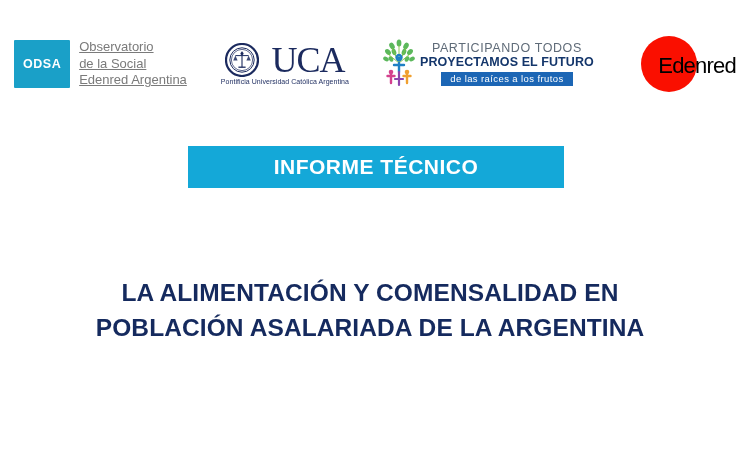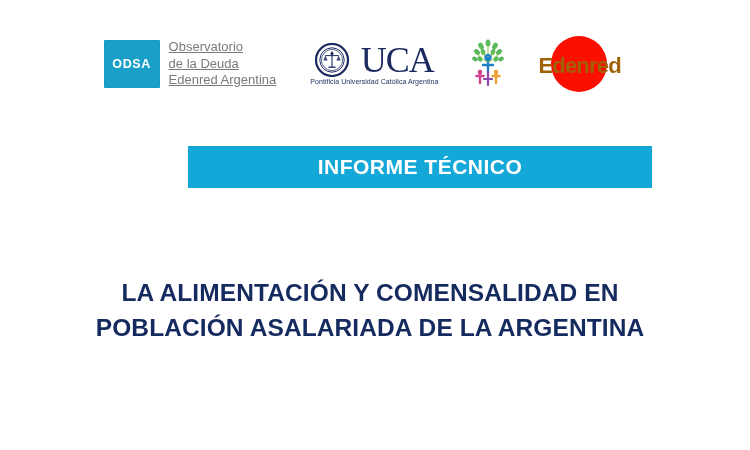--- a/index.html
+++ b/index.html
@@ -168,34 +168,34 @@
     width: 56px;
     height: 56px;
     border-radius: 50%;
     background: #fa0f00;
   }
   .edenred-text {
     position: absolute;
     left: 0px;
     top: 17px;
     width: 108px;
-    text-align: left;
-    color: #a16207;
+    text-align: right;
+    color: #000000;
     font-size: 22px;
-    font-weight: bold;
+    font-weight: normal;
     letter-spacing: -0.8px;
     font-family: "Liberation Sans", sans-serif;
   }
 
   
   .informe-banner {
     position: absolute;
     left: 188px;
     top: 146px;
-    width: 464px;
+    width: 376px;
     height: 42px;
     background: #14a8d8;
     display: flex;
     align-items: center;
     justify-content: center;
   }
   .informe-banner-label {
     color: #ffffff;
     font-size: 21px;
     font-weight: bold;
@@ -224,21 +224,21 @@
 <div class="page">
 
   <div class="logo-bar">
 
     <div class="odsa-logo">
       <div class="odsa-mark">
         <span class="odsa-mark-text">ODSA</span>
       </div>
       <div class="odsa-words">
         <span>Observatorio</span>
-        <span>de la Deuda</span>
+        <span>de la Social</span>
         <span>Edenred Argentina</span>
       </div>
     </div>
 
     <div class="uca-logo">
       <div class="uca-top">
         <svg class="uca-seal" viewBox="0 0 34 34">
           <circle cx="17" cy="17" r="16" fill="none" stroke="#1b2a5e" stroke-width="2.2"></circle>
           <circle cx="17" cy="17" r="12.2" fill="none" stroke="#1b2a5e" stroke-width="1"></circle>
           <circle cx="17" cy="17" r="10.6" fill="#ffffff" stroke="#1b2a5e" stroke-width="0.7"></circle>
@@ -277,20 +277,25 @@
             <path d="M16 24 L27 15"></path>
         </g>
         <path d="M16 21 a2.5 2.5 0 1 1 0.01 0 M11 26 L21 26 M16 24 L16 33" stroke="#1f7fc4" stroke-width="2.4" fill="none" stroke-linecap="round"></path>
         <circle cx="16" cy="20" r="2.5" fill="#1f7fc4"></circle>
         <circle cx="8" cy="33" r="2.3" fill="#d4418e"></circle>
         <path d="M4.5 37 L11.5 37 M8 35 L8 44" stroke="#d4418e" stroke-width="2.4" stroke-linecap="round"></path>
         <circle cx="24" cy="33" r="2.3" fill="#f0a030"></circle>
         <path d="M20.5 37 L27.5 37 M24 35 L24 44" stroke="#f0a030" stroke-width="2.4" stroke-linecap="round"></path>
         <path d="M16 33 L16 46 M12 40 L20 40" stroke="#8e44ad" stroke-width="2.2" stroke-linecap="round"></path>
       </svg>
+      <div class="pt-words">
+        <span class="pt-line1">PARTICIPANDO TODOS</span>
+        <span class="pt-line2">PROYECTAMOS EL FUTURO</span>
+        <span class="pt-line3">de las raíces a los frutos</span>
+      </div>
     </div>
 
     <div class="edenred-logo">
       <div class="edenred-circle"></div>
       <span class="edenred-text">Edenred</span>
     </div>
 
   </div>
 
   <div class="informe-banner">

